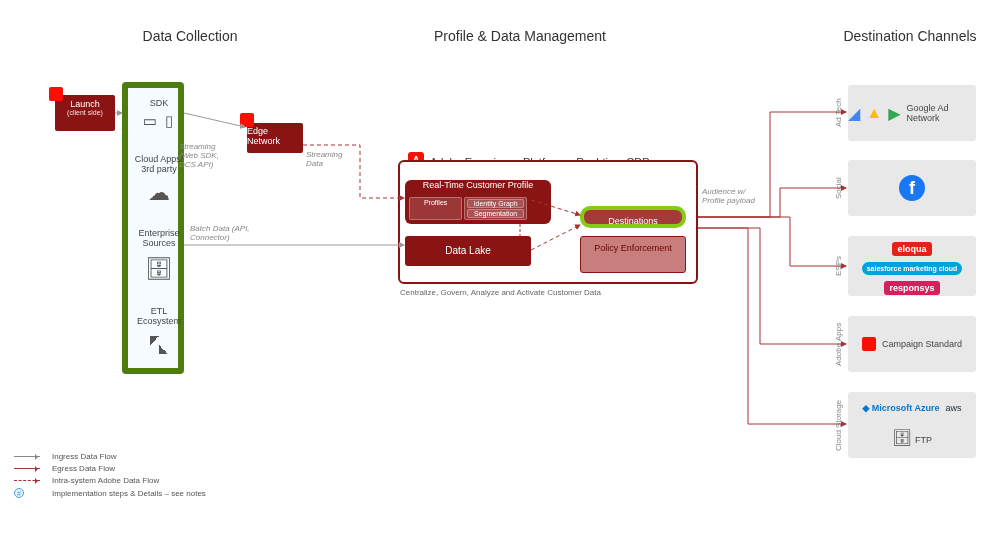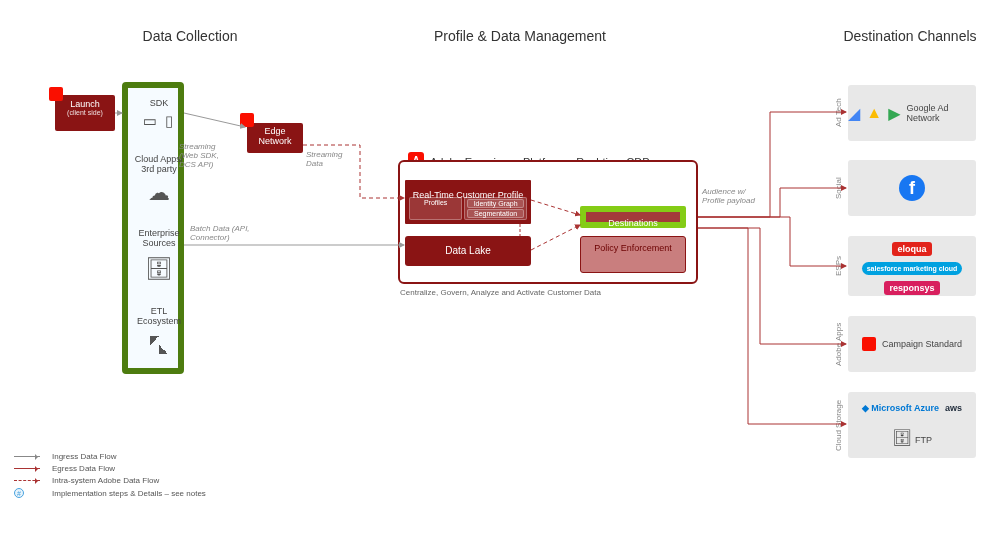--- a/index.html
+++ b/index.html
@@ -85,21 +85,20 @@
   .flow-lbl { position:absolute; font-size:8px; font-style:italic; color:#888; line-height:1.1; }
 
   
   .edge-box {
     position: absolute;
     left: 247px; top: 123px;
     width: 56px; height: 30px;
     background: #8a1414;
     color: #fff;
     font-size: 9px;
-    text-align: center;
     line-height: 1.15;
     padding-top: 3px;
     border-radius: 2px;
   }
   .edge-box .badge {
     position:absolute; left:-7px; top:-10px;
     width:14px; height:14px; background:#fa0f00; border-radius:2px;
   }
 
   
@@ -114,24 +113,24 @@
   .aep-badge{
     position:absolute; left:408px; top:152px;
     width:16px; height:16px; background:#fa0f00; border-radius:3px;
     display:flex; align-items:center; justify-content:center;
     color:#fff; font-size:10px; font-weight:bold;
   }
   .aep-title-text { position:absolute; left:430px; top:156px; font-size:11px; }
 
   .rt-profile {
     position:absolute; left:405px; top:180px;
-    width:126px; height:44px;
-    background:#8a1414; border-radius:1px;
+    width:146px; height:44px;
+    background:#8a1414; border-radius:6px;
     color:#fff; font-size:9px; text-align:center;
-    padding-top:10px;
+    padding-top:0;
   }
   .rt-profile .sub {
     position:absolute; left:4px; top:17px; width:118px;
     display:flex; gap:2px;
   }
   .rt-profile .sub > div{
     background:rgba(255,255,255,.15);
     border:1px solid rgba(255,255,255,.3);
     font-size:7px; padding:1px 2px; border-radius:2px;
     flex:1;
@@ -145,23 +144,23 @@
 
   .data-lake{
     position:absolute; left:405px; top:236px;
     width:126px; height:30px;
     background:#8a1414; color:#fff; font-size:10px;
     text-align:center; line-height:30px; border-radius:3px;
   }
   .dest-box{
     position:absolute; left:580px; top:206px;
     width:106px; height:22px;
-    background:#a33b3b; border:6px solid #84cc16;
+    background:#a33b3b; border:4px solid #84cc16;
     color:#fff; font-size:9px; text-align:center; line-height:22px;
-    border-radius:2px;
+    border-radius:10px;
   }
   .pol-box{
     position:absolute; left:580px; top:236px;
     width:106px; height:37px;
     background:#c97e7e; border:1px solid #8a1414;
     color:#6b0000; font-size:9px; text-align:center; line-height:22px;
     border-radius:3px;
   }
   .aep-caption{
     position:absolute; left:400px; top:288px;
@@ -202,21 +201,21 @@
   .fb-circle{
     width:26px; height:26px; border-radius:50%; background:#1877f2;
     color:#fff; font-size:18px; font-weight:bold; display:flex;
     align-items:center; justify-content:center;
   }
   .eloqua{ background:#e2231a; color:#fff; }
   .responsys{ background:#d81f5e; color:#fff; }
   .sfmc{ background:#00a1e0; color:#fff; border-radius:10px; font-size:7px; padding:3px 5px;}
   .adobe-red{ width:14px; height:14px; background:#fa0f00; border-radius:2px; display:inline-block; }
   .azure{ color:#0078d4; font-weight:600; }
-  .aws{ color:#232f3e; font-weight:700; }
+  .aws{ color:#232f3e; font-weight:400; }
   .ftp-ic{ font-size:16px; }
 
   
   .legend{
     position:absolute; left:14px; top:452px;
     font-size:8px; color:#555;
   }
   .legend .row{ display:flex; align-items:center; gap:12px; margin-bottom:3px; }
   .legend .arrow-line{ width:26px; height:0; border-top:1px solid #888; position:relative; }
   .legend .arrow-line::after{

